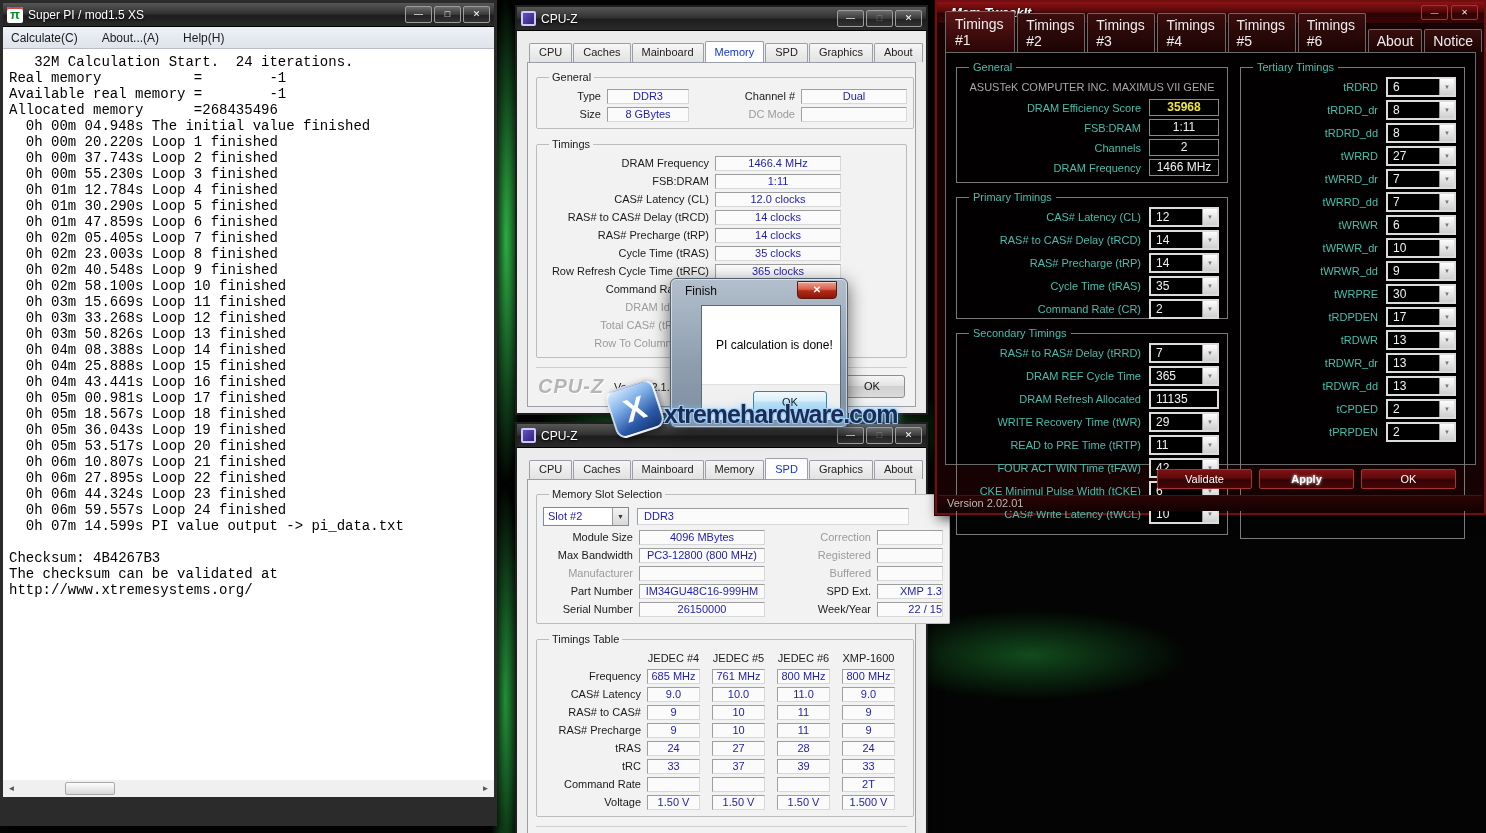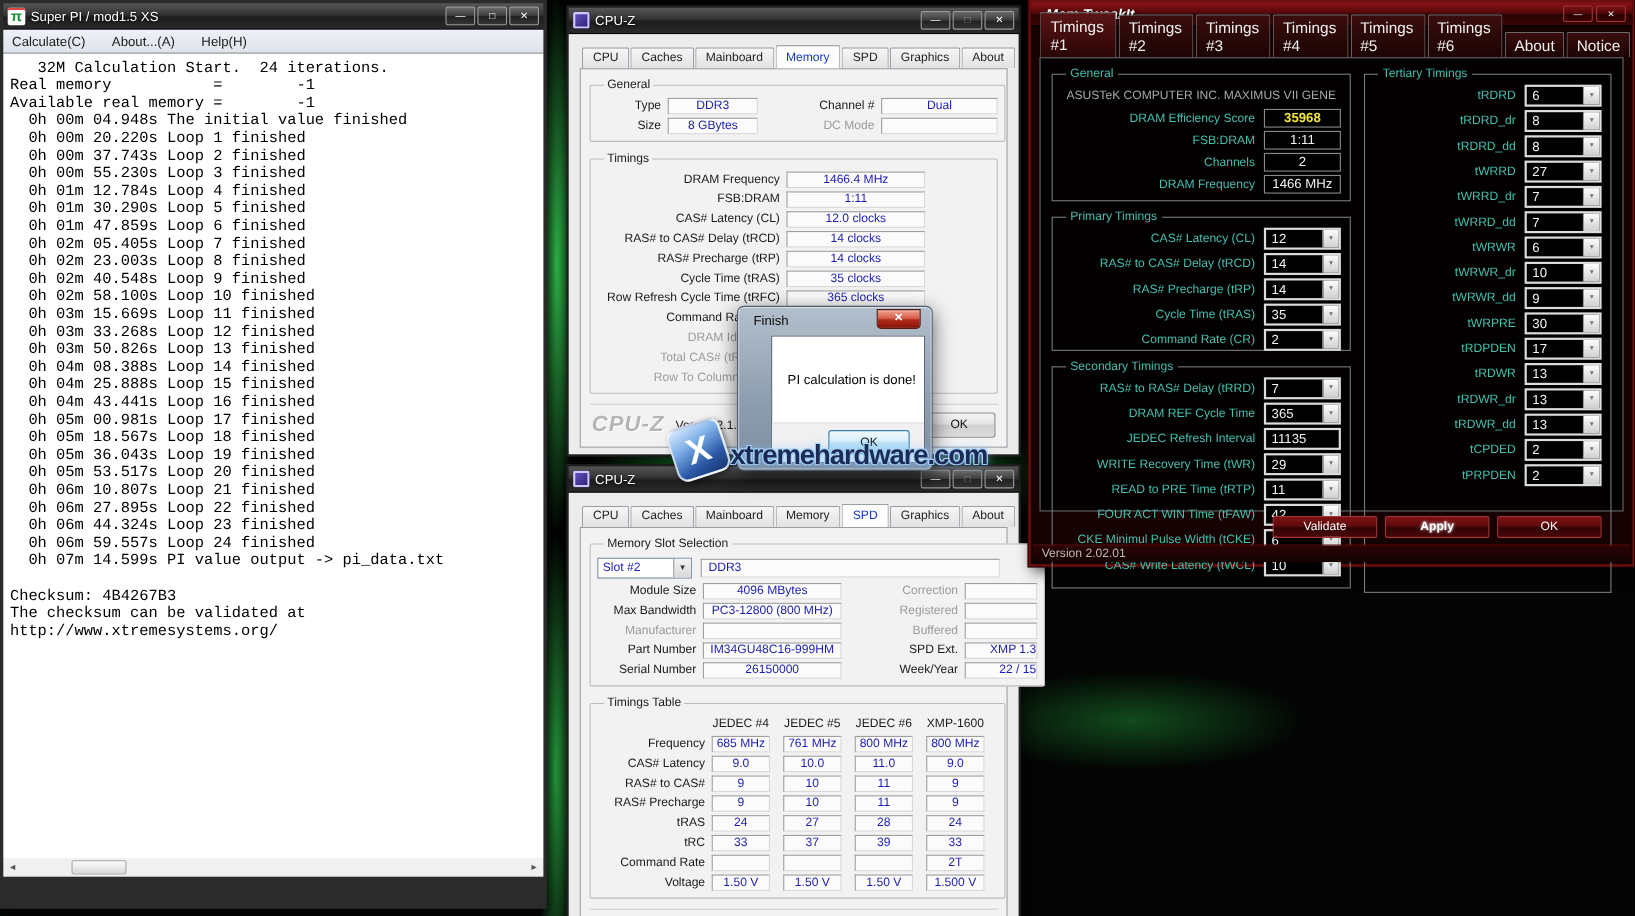--- a/index.html
+++ b/index.html
@@ -169,20 +169,21 @@
 
     <span class="sp-menu-item">Calculate(C)</span>
         <span class="sp-menu-item">About...(A)</span>
         <span class="sp-menu-item">Help(H)</span>
       </div>
     <div class="sp-content">
 
     <div class="sp-line">   32M Calculation Start.  24 iterations.</div>
         <div class="sp-line">Real memory           =        -1</div>
         <div class="sp-line">Available real memory =        -1</div>
+        <div class="sp-line">Allocated memory      =268435496</div>
         <div class="sp-line">  0h 00m 04.948s The initial value finished</div>
         <div class="sp-line">  0h 00m 20.220s Loop 1 finished</div>
         <div class="sp-line">  0h 00m 37.743s Loop 2 finished</div>
         <div class="sp-line">  0h 00m 55.230s Loop 3 finished</div>
         <div class="sp-line">  0h 01m 12.784s Loop 4 finished</div>
         <div class="sp-line">  0h 01m 30.290s Loop 5 finished</div>
         <div class="sp-line">  0h 01m 47.859s Loop 6 finished</div>
         <div class="sp-line">  0h 02m 05.405s Loop 7 finished</div>
         <div class="sp-line">  0h 02m 23.003s Loop 8 finished</div>
         <div class="sp-line">  0h 02m 40.548s Loop 9 finished</div>
@@ -594,21 +595,21 @@
               </span>
             </div>
               <div class="mt-row">
               <span class="mt-label">DRAM REF Cycle Time</span>
               <span class="mt-box">
                 <span class="mt-val">365</span>
                 <span class="mt-arrow">▼</span>
               </span>
             </div>
               <div class="mt-row">
-              <span class="mt-label">JEDEC Refresh Interval</span>
+              <span class="mt-label">DRAM Refresh Allocated</span>
               <span class="mt-box noarrow">
                 <span class="mt-val">11135</span>
 
               </span>
             </div>
               <div class="mt-row">
               <span class="mt-label">WRITE Recovery Time (tWR)</span>
               <span class="mt-box">
                 <span class="mt-val">29</span>
                 <span class="mt-arrow">▼</span>

